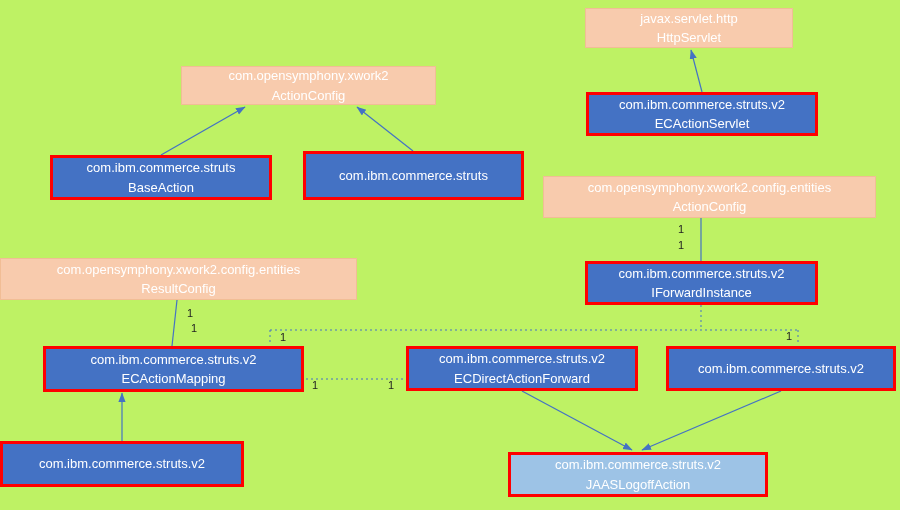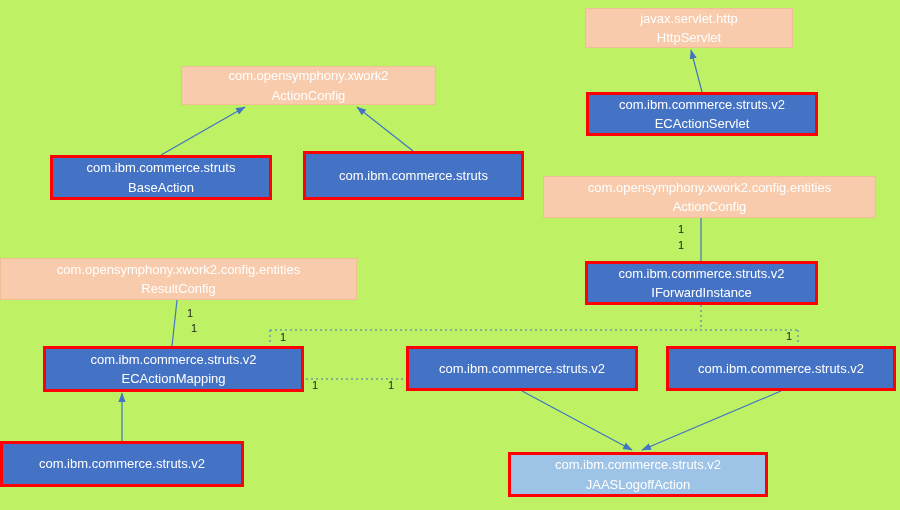--- a/index.html
+++ b/index.html
@@ -85,20 +85,21 @@
     <span>IForwardInstance</span>
   </div>
 
   <div class="node blue" style="left:43px;top:346px;width:261px;height:46px;">
     <span>com.ibm.commerce.struts.v2</span>
     <span>ECActionMapping</span>
   </div>
 
   <div class="node blue" style="left:406px;top:346px;width:232px;height:45px;">
     <span>com.ibm.commerce.struts.v2</span>
+    <span>ECDirectActionForward</span>
   </div>
 
   <div class="node blue" style="left:666px;top:346px;width:230px;height:45px;">
     <span>com.ibm.commerce.struts.v2</span>
   </div>
 
   <div class="node blue" style="left:0px;top:441px;width:244px;height:46px;">
     <span>com.ibm.commerce.struts.v2</span>
   </div>
 

